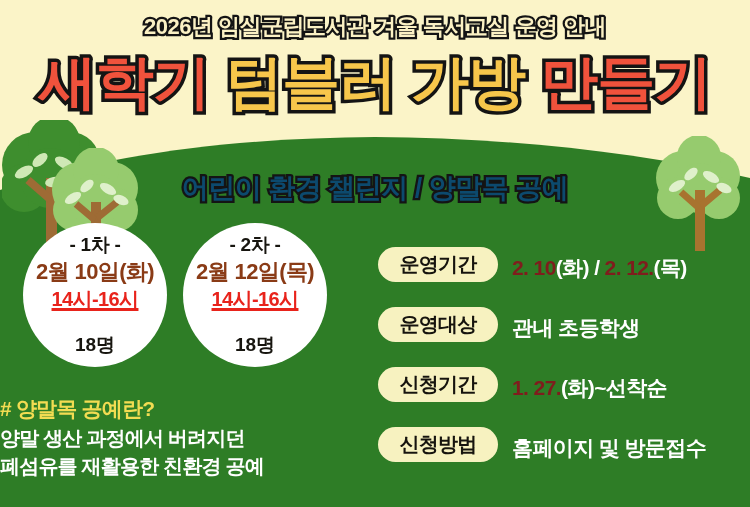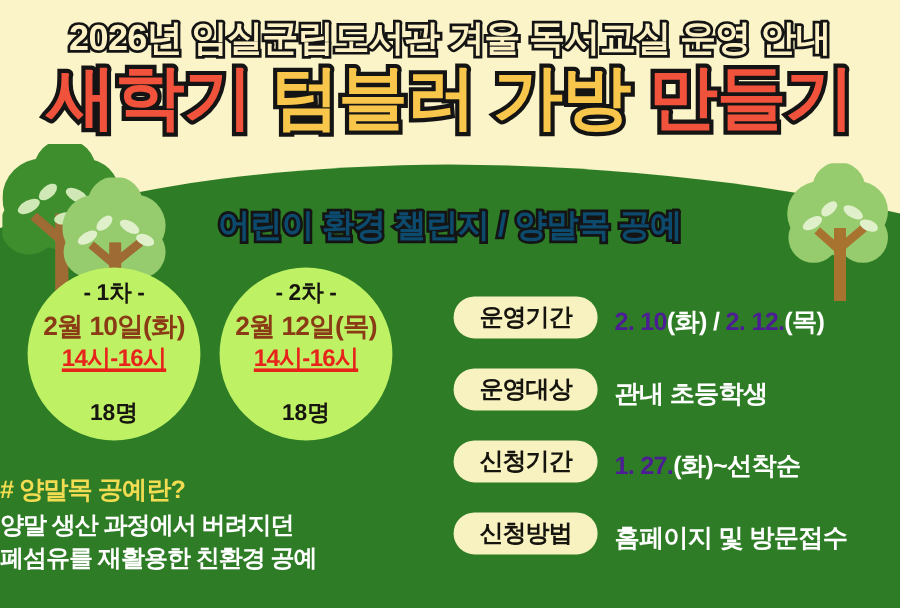--- a/index.html
+++ b/index.html
@@ -17,21 +17,21 @@
 
   
   .hill-svg{position:absolute;left:0;top:0;width:750px;height:507px;}
 
   
   .tree{position:absolute;}
 
   
   .kicker{
     position:absolute;left:0;top:12px;width:750px;text-align:center;
-    font-size:30px;font-weight:bold;letter-spacing:-0.5px;
+    font-size:22px;font-weight:bold;letter-spacing:-0.5px;
     color:#FBF1C4;
     -webkit-text-stroke:4.5px #141414;
     paint-order:stroke fill;
     white-space:nowrap;
   }
   .title{
     position:absolute;left:0;top:52px;width:750px;text-align:center;
     font-size:58px;font-weight:bold;letter-spacing:-1px;
     white-space:nowrap;line-height:1.05;
   }
@@ -48,21 +48,21 @@
     font-size:27px;font-weight:bold;letter-spacing:-0.5px;
     color:#0c4a6e;
     -webkit-text-stroke:4.5px #141414;
     paint-order:stroke fill;
     white-space:nowrap;
   }
 
   
   .circle{
     position:absolute;width:144px;height:144px;border-radius:50%;
-    background:#bef264;
+    background:#ffffff;
     display:flex;flex-direction:column;align-items:center;justify-content:center;
     text-align:center;line-height:1.18;
   }
   #circle1{left:23px;top:223px;}
   #circle2{left:183px;top:223px;}
   .c-round{font-size:19px;font-weight:bold;color:#17150F;letter-spacing:-0.3px;}
   .c-date{font-size:22px;font-weight:bold;color:#8A3B16;letter-spacing:-0.6px;margin-top:3px;}
   .c-time{
     font-size:20px;font-weight:bold;color:#E8231B;letter-spacing:-0.6px;
     text-decoration:underline;text-decoration-thickness:2.5px;text-underline-offset:2px;
@@ -76,21 +76,21 @@
   .pill{
     width:120px;height:35px;border-radius:18px;background:#F7F2C0;
     display:flex;align-items:center;justify-content:center;
     font-size:20px;font-weight:bold;color:#16140E;letter-spacing:-0.8px;
     flex:0 0 auto;
   }
   .info-val{
     margin-left:14px;font-size:21px;font-weight:bold;letter-spacing:-0.6px;
     color:#FFFFFF;white-space:nowrap;
   }
-  .info-val .num{color:#4c1d95;}
+  .info-val .num{color:#7f1d1d;}
 
   
   .note{
     position:absolute;left:0;top:394px;width:368px;text-align:left;
     line-height:1.42;
   }
   .note-head{font-size:21px;font-weight:bold;color:#F2DC52;letter-spacing:-0.8px;}
   .note-line{font-size:20px;font-weight:bold;color:#FFFFFF;letter-spacing:-0.8px;}
 </style>
 </head>

